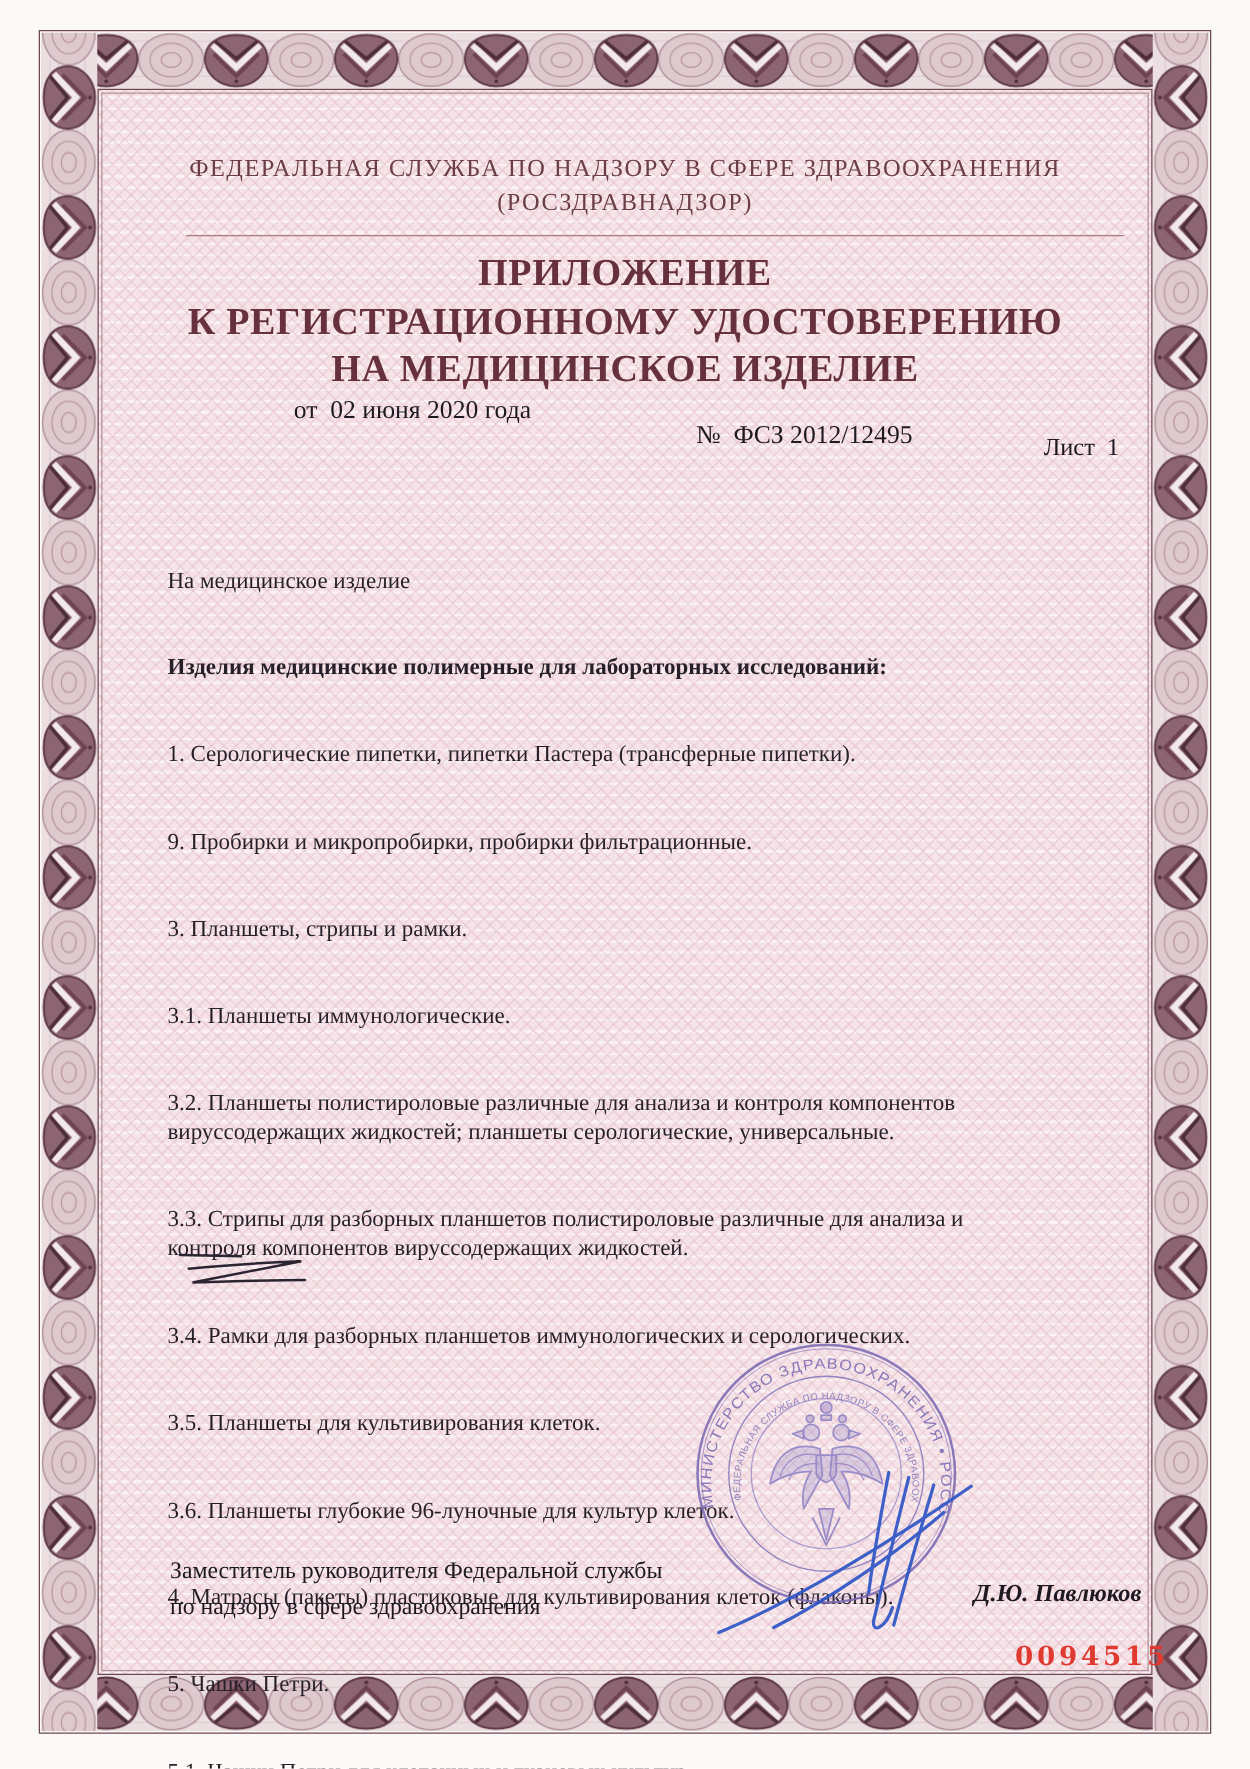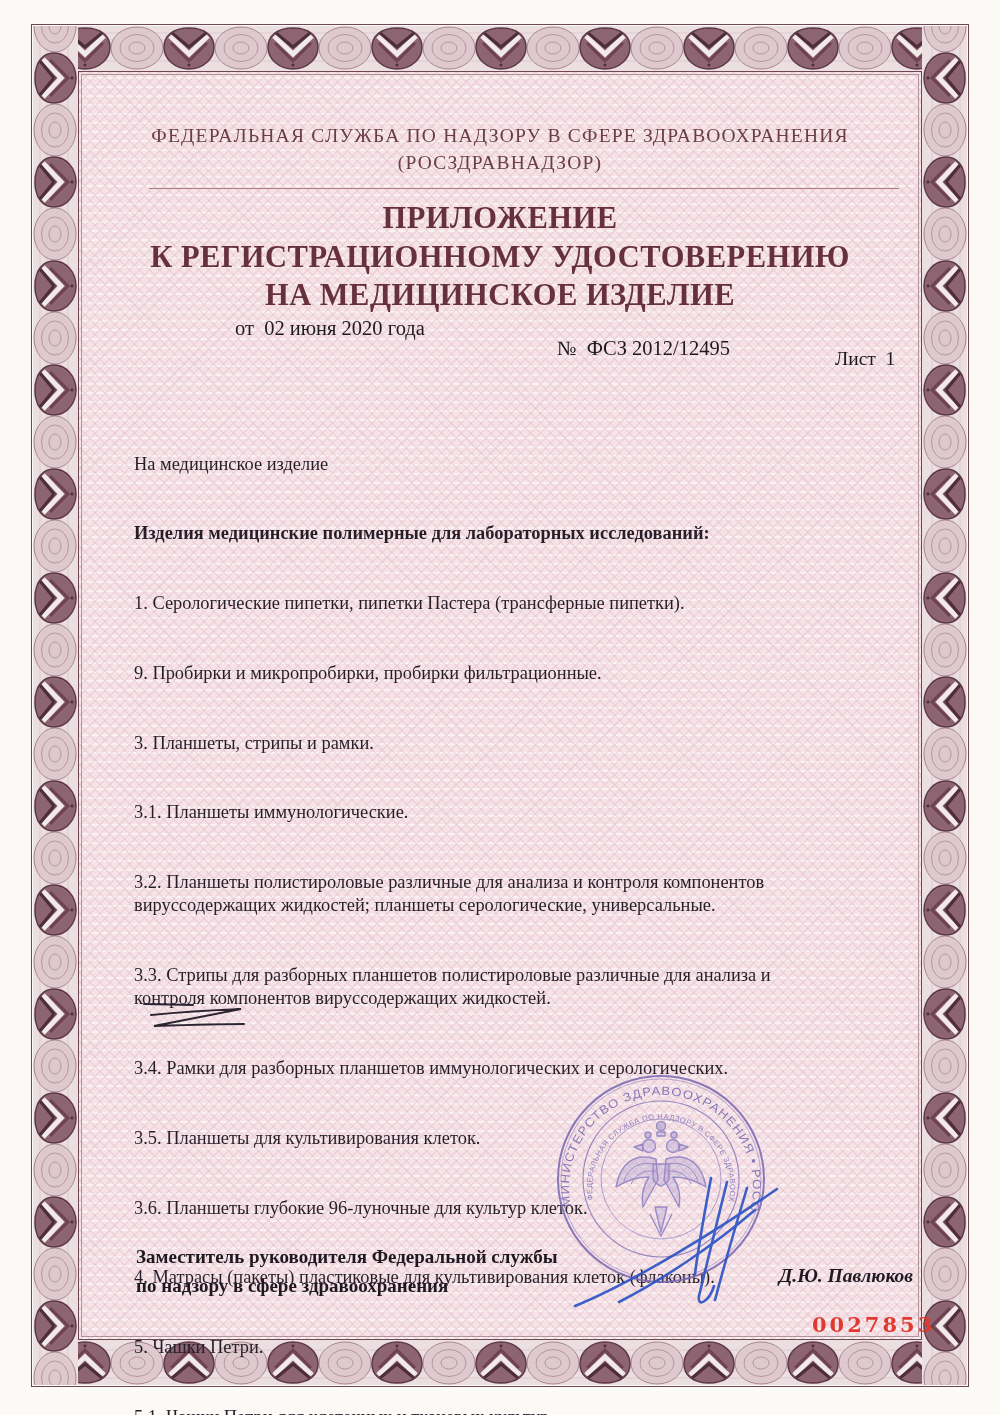--- a/index.html
+++ b/index.html
@@ -56,21 +56,21 @@
   .sheet { position:absolute; top:276px; left:746px; color:#1e1820;
     font-weight:normal; font-size:19.5px;padding-left:10px; }
   .body {
     position:absolute; top:334px; left:55px; width:772px;
     color:#261f28; font-size:18.4px; line-height:23.25px;
     white-space:pre-wrap;
   }
   .body .heading { font-weight:bold; }
   .signoff {
     position:absolute; left:57px; top:1171px;
-    color:#1e1820; font-weight:bold; font-size:19px; line-height:28.5px;
+    color:#1e1820; font-weight:normal; font-size:19px; line-height:28.5px;
   }
   .signer {
     position:absolute; left:700px; top:1193px;
     color:#1e1820; font-weight:bold; font-size:19.5px; white-space:pre;font-style:italic;
   }
   .serial {
     position:absolute; left:733px; top:1240px;
     color:#e03a30; font-size:21px; letter-spacing:3px;
     font-family:"DejaVu Serif","Liberation Serif",serif; font-weight:600;
   }
@@ -221,16 +221,16 @@
       </g>
     </svg>
 
     <div class="signoff">
       <div>Заместитель руководителя Федеральной службы</div>
       <div>по надзору в сфере здравоохранения</div>
     </div>
 
     <div class="signer">Д.Ю. Павлюков</div>
 
-    <div class="serial">0027853</div>
+    <div class="serial">0094515</div>
 
   </div>
 </div>
 
 </body></html>

